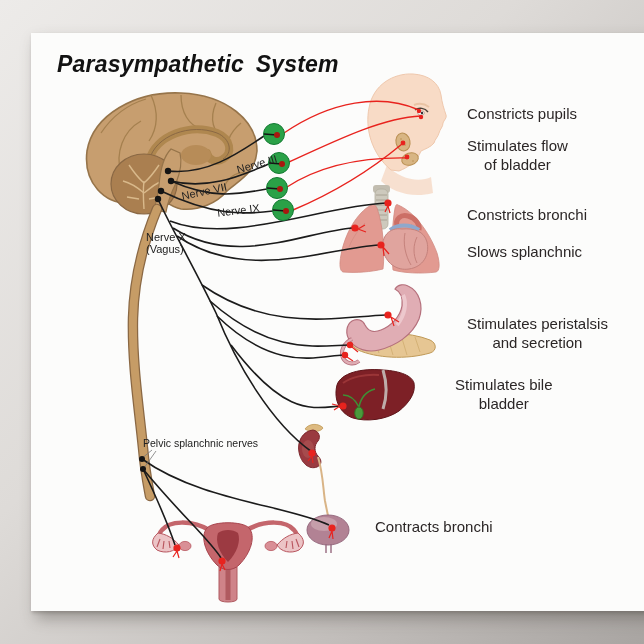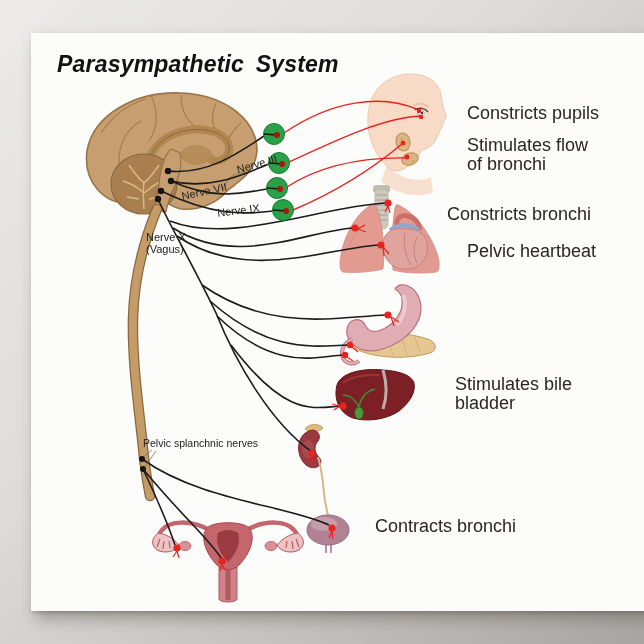--- a/index.html
+++ b/index.html
@@ -14,21 +14,21 @@
     box-shadow:5px 8px 14px rgba(70,65,60,.38), 1px 2px 3px rgba(70,65,60,.25);
     padding-left:36px;
   }
   .poster-title{
     position:absolute;left:26px;top:18px;margin:0;
     font-size:23px;font-weight:bold;font-style:italic;
     color:#121212;letter-spacing:.2px;word-spacing:5px;white-space:nowrap;
   }
   svg.diagram{position:absolute;left:0;top:0;width:584px;height:578px;}
   .fx-label{
-    position:absolute;font-size:18px;line-height:19px;color:#2b2626;white-space:nowrap;
+    position:absolute;font-size:15px;line-height:19px;color:#2b2626;white-space:nowrap;text-align:center;
   }
   .fx-label span{display:block;}
   .nerve-text{font-size:11px;fill:#222;}
   .nerve-text-sm{font-size:10.5px;fill:#222;}
 </style>
 </head>
 <body>
 
 <div class="poster">
 
@@ -294,29 +294,33 @@
       <text class="nerve-text-sm" x="112" y="414">Pelvic splanchnic nerves</text>
     </g>
   </svg>
 
   <div class="fx-label" style="left:436px;top:71px">
     <span>Constricts pupils</span>
       <span></span>
   </div>
   <div class="fx-label" style="left:436px;top:103px">
     <span>Stimulates flow</span>
-      <span>of bronchi</span>
-  </div>
-  <div class="fx-label" style="left:416px;top:172px">
+      <span>of bladder</span>
+  </div>
+  <div class="fx-label" style="left:436px;top:172px">
     <span>Constricts bronchi</span>
       <span></span>
   </div>
   <div class="fx-label" style="left:436px;top:209px">
-    <span>Pelvic heartbeat</span>
+    <span>Slows splanchnic</span>
       <span></span>
+  </div>
+  <div class="fx-label" style="left:436px;top:281px">
+    <span>Stimulates peristalsis</span>
+      <span>and secretion</span>
   </div>
   <div class="fx-label" style="left:424px;top:342px">
     <span>Stimulates bile</span>
       <span>bladder</span>
   </div>
   <div class="fx-label" style="left:344px;top:484px">
     <span>Contracts bronchi</span>
       <span></span>
   </div>
 

